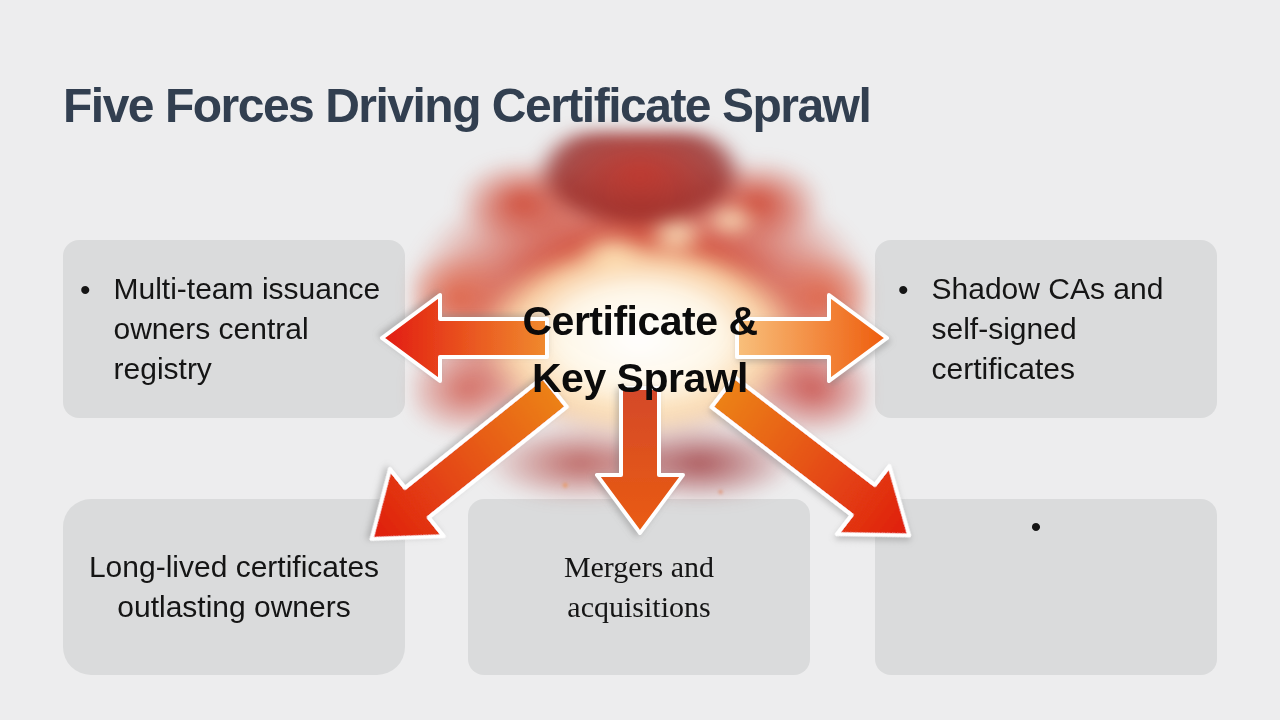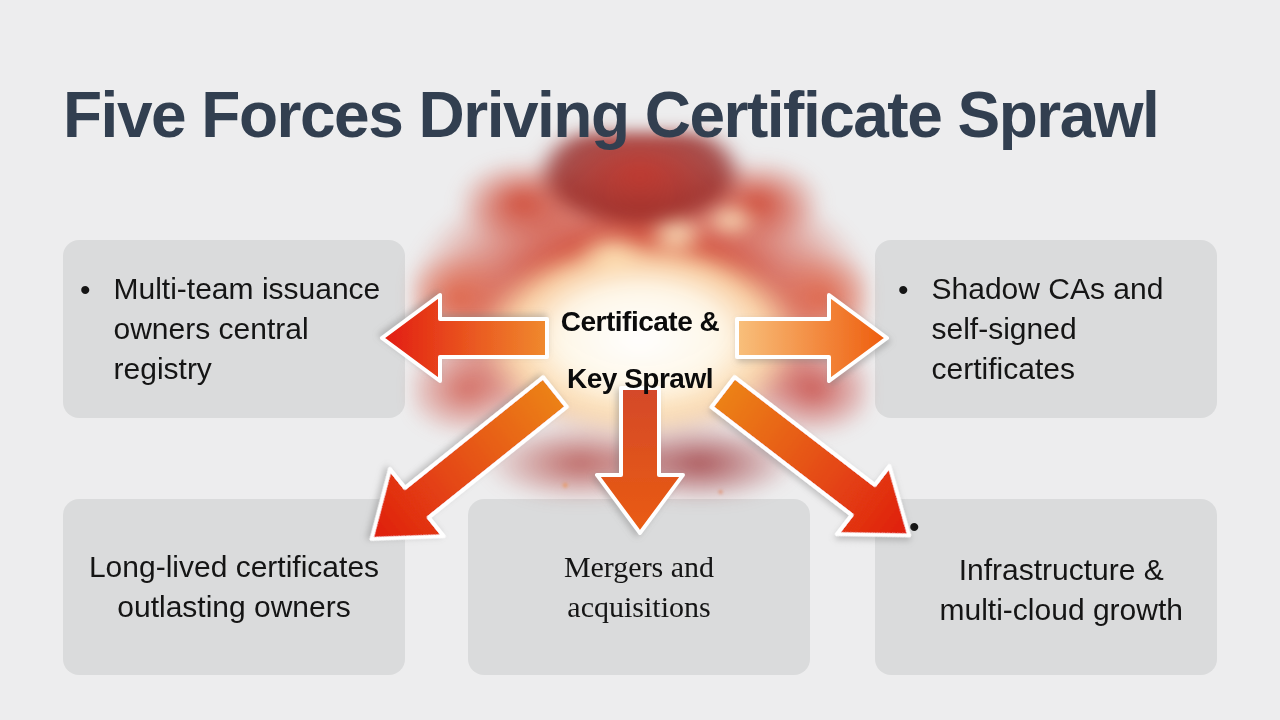--- a/index.html
+++ b/index.html
@@ -12,21 +12,21 @@
     height: 720px;
     background: #ededee;
     overflow: hidden;
   }
 
   .slide-title {
     position: absolute;
     left: 63px;
     top: 78px;
     width: 1160px;
-    font-size: 64px;
+    font-size: 48px;
     font-weight: 700;
     letter-spacing: -1.5px;
     color: #323f50;
     z-index: 6;
     white-space: nowrap;
   }
 
   
   .box {
     position: absolute;
@@ -35,21 +35,21 @@
     border-radius: 16px;
     display: flex;
     align-items: center;
     z-index: 1;
     color: #151515;
     font-size: 30px;
     line-height: 40px;
   }
   .box-tl { left: 63px;  top: 240px; height: 178px; padding-left: 17px; }
   .box-tr { left: 875px; top: 240px; height: 178px; padding-left: 23px; }
-  .box-bl { left: 63px;  top: 499px; height: 176px; justify-content: center; text-align: center; }
+  .box-bl { left: 63px;  top: 499px; height: 176px; justify-content: center; text-align: center; border-radius: 28px; }
   .box-bc { left: 468px; top: 499px; height: 176px; justify-content: center; text-align: center; font-family: Liberation Serif, serif; }
   .box-br { left: 875px; top: 499px; height: 176px; justify-content: center; text-align: center; padding-top: 6px; }
 
   .bullet {
     flex: 0 0 auto;
     align-self: flex-start;
     margin-top: 8px;
     font-size: 30px;
     line-height: 40px;
   }
@@ -112,21 +112,21 @@
     pointer-events: none;
   }
 
   
   .center-label {
     position: absolute;
     left: 440px;
     top: 293px;
     width: 400px;
     text-align: center;
-    font-size: 28px;
+    font-size: 41px;
     font-weight: 700;
     line-height: 57px;
     color: #0b0b0b;
     letter-spacing: -0.5px;
     z-index: 4;
     white-space: pre-line;
   }
 </style>
 </head>
 <body>
@@ -154,22 +154,20 @@
 outlasting owners</span>
   </div>
 
   <div class="box box-bc">
     <span class="box-text">Mergers and
 acquisitions</span>
   </div>
 
   <div class="box box-br">
     <span class="bullet">•</span>
-    <span class="box-text">Infrastructure &amp;
-multi-cloud growth</span>
   </div>
 
   <div class="explosion"></div>
   <div class="sparks"></div>
 
   <svg class="arrows-layer" viewBox="0 0 1280 720" xmlns="http://www.w3.org/2000/svg">
     <defs>
       <filter id="ashadow" x="-30%" y="-30%" width="160%" height="160%">
         <feDropShadow dx="2" dy="3" stdDeviation="3" flood-color="#777777" flood-opacity="0.4"></feDropShadow>
       </filter>

